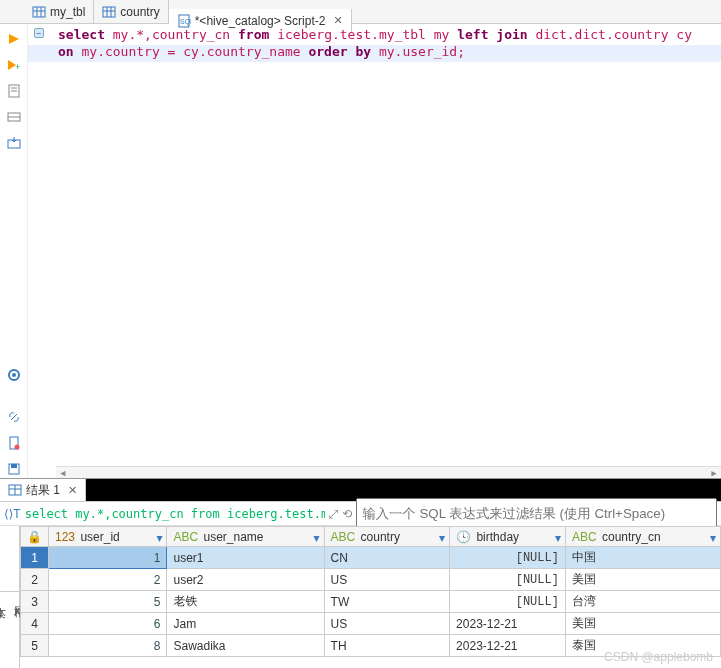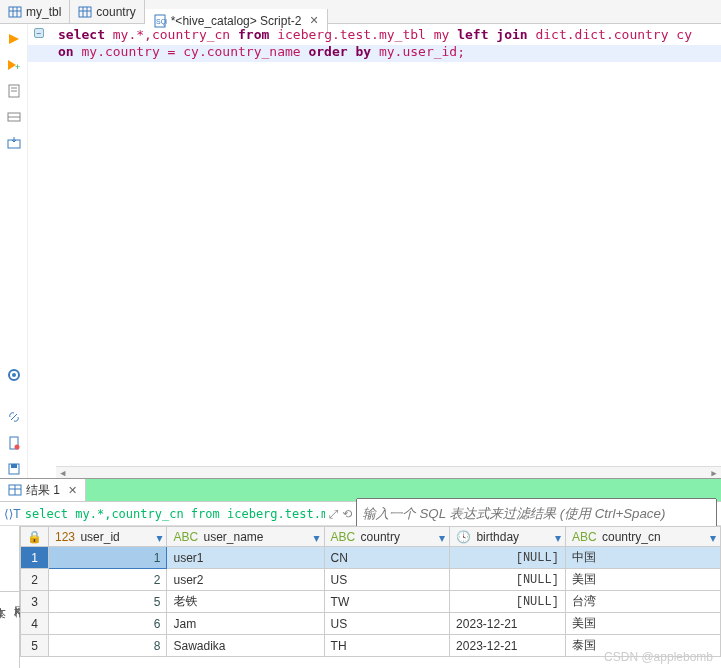--- a/index.html
+++ b/index.html
@@ -1,18 +1,18 @@
 <!DOCTYPE html>
 <html><head>
 <meta charset="utf-8">
 <style>
 * { box-sizing: border-box; margin: 0; padding: 0; }
 body { font-family: "Microsoft YaHei", Arial, sans-serif; font-size: 12px; background: #fff; width: 721px; height: 668px; overflow: hidden; color: #333; }
 
-.tabs { display: flex; border-bottom: 1px solid #ccc; height: 24px; background: #f5f5f5; }
+.tabs { display: flex; border-bottom: 1px solid #ccc; height: 24px; background: #f5f5f5; padding-left: 24px; }
 .tab { display: flex; align-items: center; gap: 4px; padding: 0 8px; border-right: 1px solid #ccc; height: 100%; cursor: pointer; }
 .tab.active { background: #fff; margin-top: 9px; }
 .tab .icon { width: 14px; height: 14px; display: flex; align-items: center; justify-content: center; }
 .close-x { color: #666; margin-left: 4px; font-size: 11px; }
 
 .main { display: flex; height: 454px; }
 .toolbar { width: 28px; border-right: 1px solid #eee; display: flex; flex-direction: column; align-items: center; padding-top: 6px; gap: 8px; }
 .toolbar .btn { width: 18px; height: 18px; display: flex; align-items: center; justify-content: center; cursor: pointer; }
 .toolbar .spacer { flex: 1; }
 
@@ -21,26 +21,26 @@
 .fold { width: 10px; height: 10px; background: #d7e8f7; border: 1px solid #7ab; border-radius: 2px; display: flex; align-items: center; justify-content: center; font-size: 8px; color: #369; }
 .code { margin-left: 24px; line-height: 17px; white-space: pre; }
 .kw { color: #800055; font-weight: bold; }
 .ident { color: #be185d; }
 .hl-line { background: #e8f0fe; position: absolute; left: 0; right: 0; height: 17px; z-index: -1; }
 
 .scrollbar-h { position: absolute; bottom: 0; left: 28px; right: 0; height: 12px; background: #f5f5f5; border-top: 1px solid #ddd; display: flex; align-items: center; }
 .scrollbar-h .thumb-area { flex: 1; height: 100%; }
 .scrollbar-h .arrow { width: 14px; height: 100%; display: flex; align-items: center; justify-content: center; color: #888; }
 
-.results-tabs { display: flex; border-top: 1px solid #999; border-bottom: 1px solid #ccc; height: 24px; background: #86efac; }
+.results-tabs { display: flex; border-top: 1px solid #999; border-bottom: 1px solid #ccc; height: 24px; background: #000000; }
 .results-tabs .rtab { display: flex; align-items: center; gap: 4px; padding: 0 8px; border-right: 1px solid #ccc; cursor: pointer; background: #fff; }
 
 .filter-row { display: flex; align-items: center; height: 24px; border-bottom: 1px solid #ddd; padding: 0 4px; gap: 4px; }
 .sql-text { color: #0b6; font-family: Consolas, monospace; flex: 0 0 auto; max-width: 300px; overflow: hidden; white-space: nowrap; }
-.filter-input { flex: 1; color: #999; font-style: italic; padding: 6px 4px; }
+.filter-input { flex: 1; color: #999; padding: 6px 4px; }
 
 .grid-wrap { display: flex; height: 142px; }
 .vtabs { width: 20px; border-right: 1px solid #ccc; display: flex; flex-direction: column; align-items: center; justify-content: center; writing-mode: vertical-rl; font-size: 11px; color: #555; }
 .vtab { padding: 6px 2px; border-top: 1px solid #ccc; }
 
 .grid { flex: 1; overflow: hidden; }
 table { border-collapse: collapse; width: 100%; }
 th, td { border: 1px solid #ccc; padding: 2px 6px; height: 20px; font-size: 12px; }
 th { background: #f5f5f5; text-align: left; position: relative; font-weight: normal; }
 th .type-icon { margin-right: 2px; }

